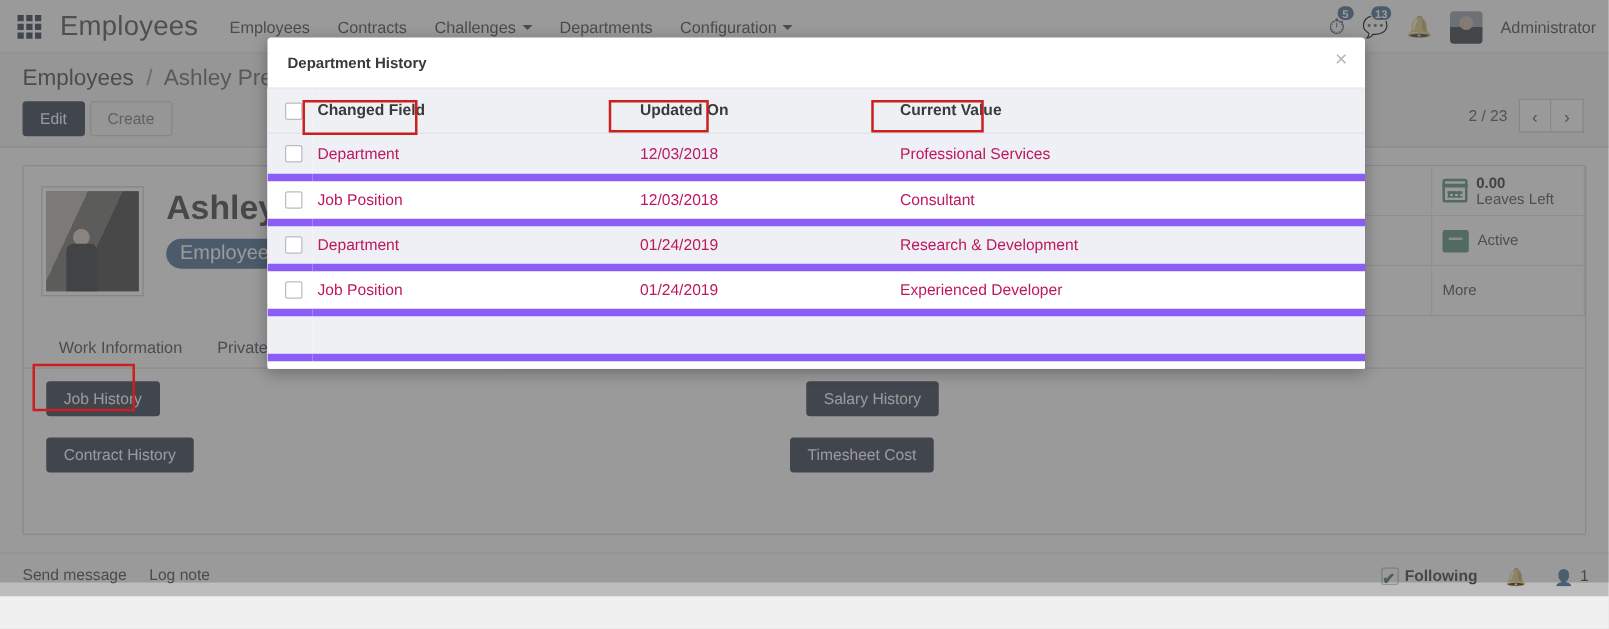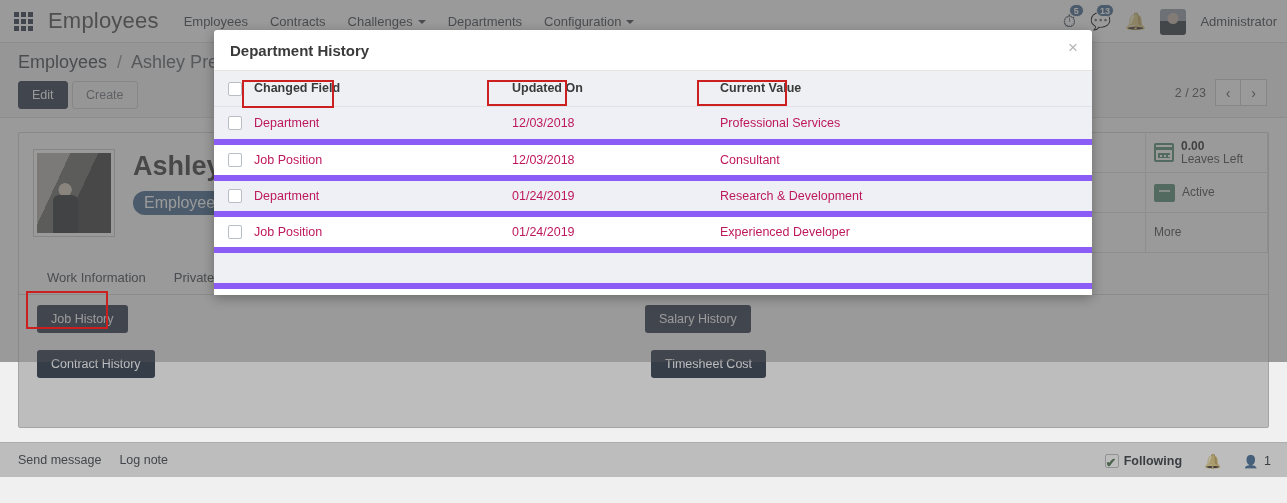--- a/index.html
+++ b/index.html
@@ -2,21 +2,21 @@
 <html><head>
 <meta charset="utf-8">
 <style>
   * { box-sizing: border-box; margin: 0; padding: 0; }
   html, body {
     width: 1287px; height: 503px;
     font-family: "Liberation Sans", sans-serif;
     background: #f0f0f0;
     overflow: hidden;
   }
-  #root { position: relative; width: 1287px; height: 362px; }
+  #root { position: relative; width: 1287px; height: 466px; }
 
   
   #backdrop-app {
     position: absolute; inset: 0;
     background: #ffffff;
     filter: grayscale(55%) brightness(0.80) contrast(0.80);
   }
 
   
   .topbar {
@@ -161,21 +161,21 @@
   }
   #modal {
     position: absolute; left: 214px; top: 30px; width: 878px; height: 265px;
     background: #fff; box-shadow: 0 3px 12px rgba(0,0,0,.30);
     border-radius: 3px; display: flex; flex-direction: column;
   }
   .modal-head {
     height: 41px; border-bottom: 1px solid #e5e5e5;
     display: flex; align-items: center; padding: 0 16px; position: relative;
   }
-  .modal-title { font-size: 15px; font-weight: bold; color: #3a3a3a; }
+  .modal-title { font-size: 12px; font-weight: bold; color: #3a3a3a; }
   .modal-close {
     position: absolute; right: 14px; top: 9px; font-size: 17px;
     color: #b5b5b5; cursor: pointer; line-height: 17px;
   }
   .modal-body { flex: 1; overflow: hidden; background:#fff; }
   table.dh { width: 100%; border-collapse: collapse; table-layout: fixed; }
   table.dh th, table.dh td { text-align: left; font-weight: normal; }
   table.dh thead th {
     background: #eef0f4; border-bottom: 1px solid #dfe2e8;
     height: 35px; font-size: 12.5px; color: #3a3a3a; font-weight: bold;
@@ -298,21 +298,21 @@
 
         <div class="tabs">
           <div class="tab">Work Information</div>
           <div class="tab">Private Inf</div>
         </div>
 
         <div class="btn-row">
           <div class="obj-btn" style="left:18px;top:10px;">Job History</div>
           <div class="obj-btn" style="left:18px;top:55px;">Contract History</div>
           <div class="obj-btn" style="left:626px;top:10px;">Salary History</div>
-          <div class="obj-btn" style="left:632px;top:55px;">Timesheet Cost</div>
+          <div class="obj-btn" style="left:613px;top:55px;">Timesheet Cost</div>
         </div>
       </div>
     </div>
 
     <div class="chatter">
       <a>Send message</a>
       <a>Log note</a>
       <div class="chatter-right">
         <div class="follow">
           <span class="chk">✔</span>

